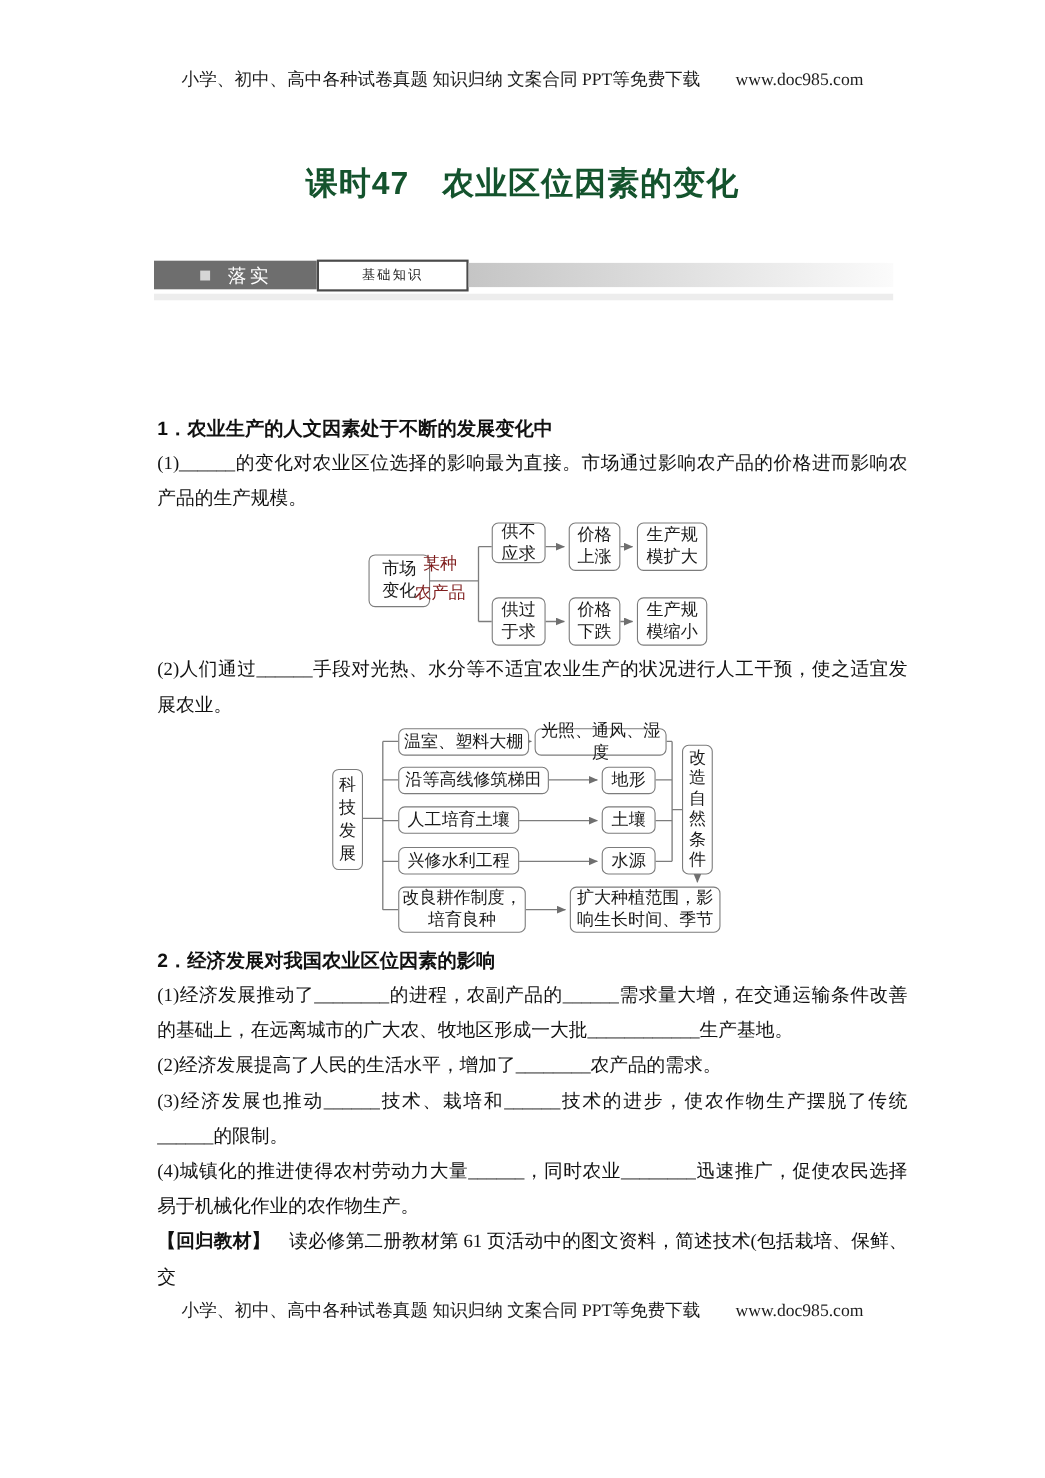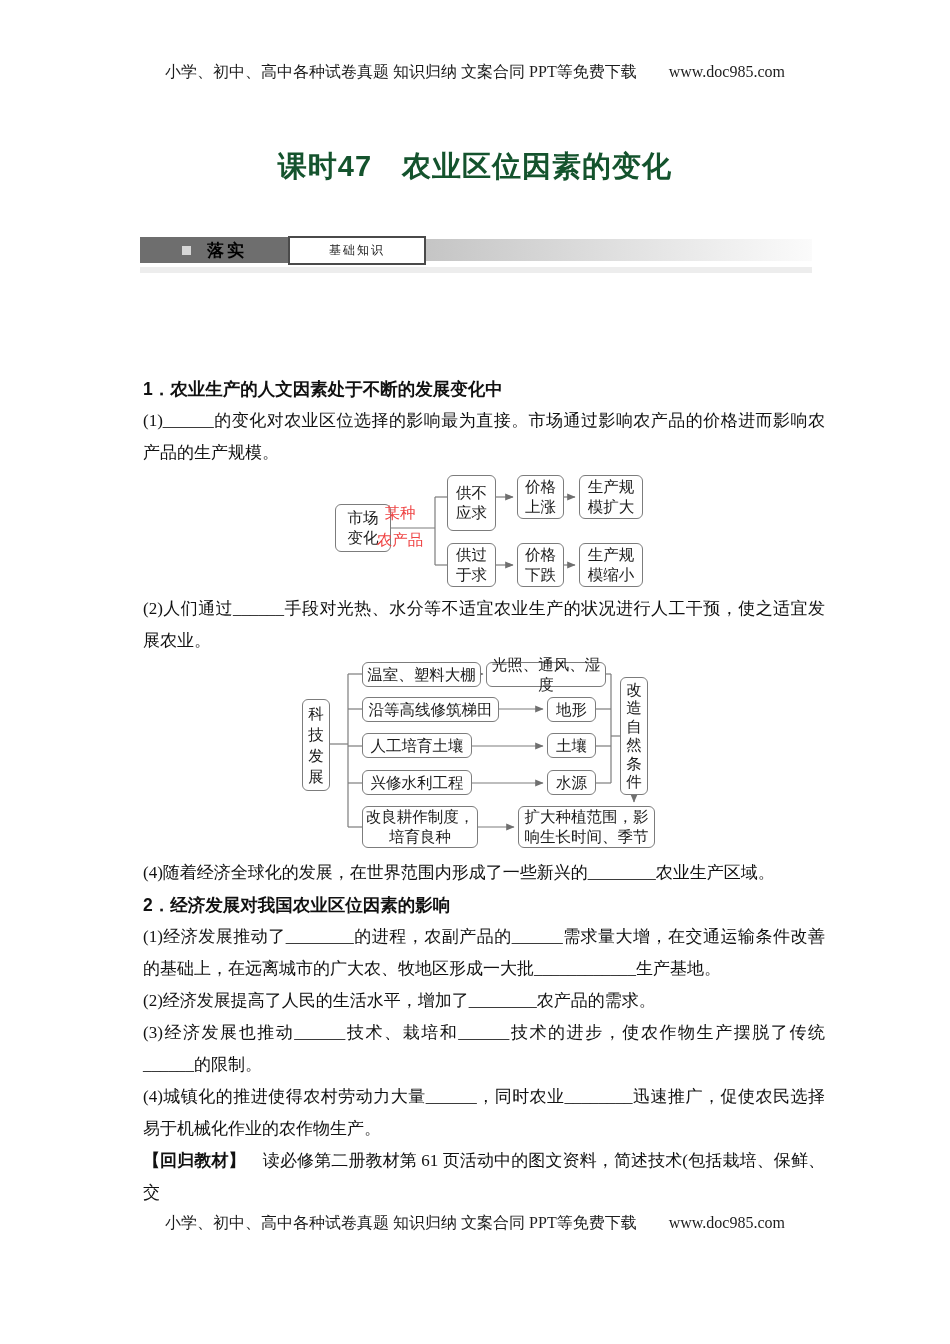--- a/index.html
+++ b/index.html
@@ -16,21 +16,21 @@
   .doc-title {
     margin:64px 0 0 0; text-align:center;
     font-family:"Liberation Sans", sans-serif; font-weight:bold;
     font-size:29px; color:#14532d; letter-spacing:1px;
   }
   
   .tabbar { margin:48px 0 0 140px; width:672px; }
   .tabrow { display:flex; align-items:center; height:30px; }
   .tab-dark { width:148px; height:26px; background:#6e6e6e; display:flex; align-items:center; }
   .bullet { width:9px; height:9px; background:#d6d6d6; margin-left:42px; }
-  .tab-dark-label { color:#000000; font-family:"Liberation Sans", sans-serif; font-weight:bold; font-size:17px; margin-left:16px; letter-spacing:3px; }
+  .tab-dark-label { color:#ffffff; font-family:"Liberation Sans", sans-serif; font-weight:normal; font-size:17px; margin-left:16px; letter-spacing:3px; }
   .tab-white { width:138px; height:29px; border:2px solid #4a4a4a; background:#ffffff; display:flex; align-items:center; justify-content:center; font-family:"Liberation Sans", sans-serif; font-size:12px; color:#222; letter-spacing:2px; }
   .tab-gradient { flex:1; height:22px; background:linear-gradient(to right,#c5c5c5,#fbfbfb); }
   .tab-understrip { height:6px; background:#ededed; margin-top:2px; width:100%; }
   
   .content { margin:100px 0 0 143px; width:682px; }
   .content p { margin:0; font-size:17px; line-height:32px; text-align:justify; color:#111; }
   p.sec-head { font-family:"Liberation Sans", sans-serif; font-weight:bold; font-size:17.5px; }
   .bold-label { font-family:"Liberation Sans", sans-serif; font-weight:bold; }
   
   .diagram { position:relative; }
@@ -38,21 +38,21 @@
   .d2 { width:358px; height:192px; margin:4px 0 4px 157px; }
   .diagram svg { position:absolute; left:0; top:0; }
   .dbox {
     position:absolute; border:1px solid #7c7c7c; border-radius:6px; background:#fff;
     display:flex; align-items:center; justify-content:center; text-align:center;
     white-space:pre-line; font-size:15.5px; line-height:20px; color:#1a1a1a;
     font-family:"Liberation Serif", serif;
   }
   .dlabel {
     position:absolute; text-align:center; white-space:pre-line;
-    font-size:15.5px; line-height:27px; color:#ef4444;
+    font-size:15.5px; line-height:27px; color:#7f1d1d;
   }
   .footer-banner { margin-top:4px; text-align:center; font-size:16px; color:#1c1c1c; }
 </style>
 </head>
 <body>
 
 <div class="page">
 
   <div class="banner">小学、初中、高中各种试卷真题  知识归纳  文案合同  PPT等免费下载　　www.doc985.com</div>
 
@@ -90,21 +90,21 @@
           <path d="M181,26 H198" marker-end="url(#arw1)"></path>
           <path d="M249,26 H260" marker-end="url(#arw1)"></path>
           <path d="M181,94 H198" marker-end="url(#arw1)"></path>
           <path d="M249,94 H260" marker-end="url(#arw1)"></path>
         </g>
       </svg>
       <div class="dbox" style="left:20px;top:33px;width:56px;height:48px;">市场
 变化</div>
       <div class="dlabel" style="left:52px;top:28px;width:66px;">某种
 农产品</div>
-      <div class="dbox" style="left:132px;top:4px;width:49px;height:56px;">供不
+      <div class="dbox" style="left:132px;top:4px;width:49px;height:37px;">供不
 应求</div>
       <div class="dbox" style="left:202px;top:4px;width:47px;height:44px;">价格
 上涨</div>
       <div class="dbox" style="left:264px;top:4px;width:64px;height:44px;">生产规
 模扩大</div>
       <div class="dbox" style="left:132px;top:72px;width:49px;height:44px;">供过
 于求</div>
       <div class="dbox" style="left:202px;top:72px;width:47px;height:44px;">价格
 下跌</div>
       <div class="dbox" style="left:264px;top:72px;width:64px;height:44px;">生产规
@@ -159,21 +159,20 @@
       <div class="dbox" style="left:218px;top:145px;width:137px;height:42px;">扩大种植范围，影
 响生长时间、季节</div>
       <div class="dbox" style="left:320px;top:16px;width:28px;height:118px;line-height:18.5px;">改
 造
 自
 然
 条
 件</div>
     </div>
 
-    <p>(4)随着经济全球化的发展，在世界范围内形成了一些新兴的________农业生产区域。</p>
     <p class="sec-head">2．经济发展对我国农业区位因素的影响</p>
     <p>(1)经济发展推动了________的进程，农副产品的______需求量大增，在交通运输条件改善的基础上，在远离城市的广大农、牧地区形成一大批____________生产基地。</p>
     <p>(2)经济发展提高了人民的生活水平，增加了________农产品的需求。</p>
     <p>(3)经济发展也推动______技术、栽培和______技术的进步，使农作物生产摆脱了传统______的限制。</p>
     <p>(4)城镇化的推进使得农村劳动力大量______，同时农业________迅速推广，促使农民选择易于机械化作业的农作物生产。</p>
     <p><span class="bold-label">【回归教材】</span><span>　读必修第二册教材第 61 页活动中的图文资料，简述技术(包括栽培、保鲜、交</span></p>
 
   </div>
 
   <div class="footer-banner">小学、初中、高中各种试卷真题  知识归纳  文案合同  PPT等免费下载　　www.doc985.com</div>

